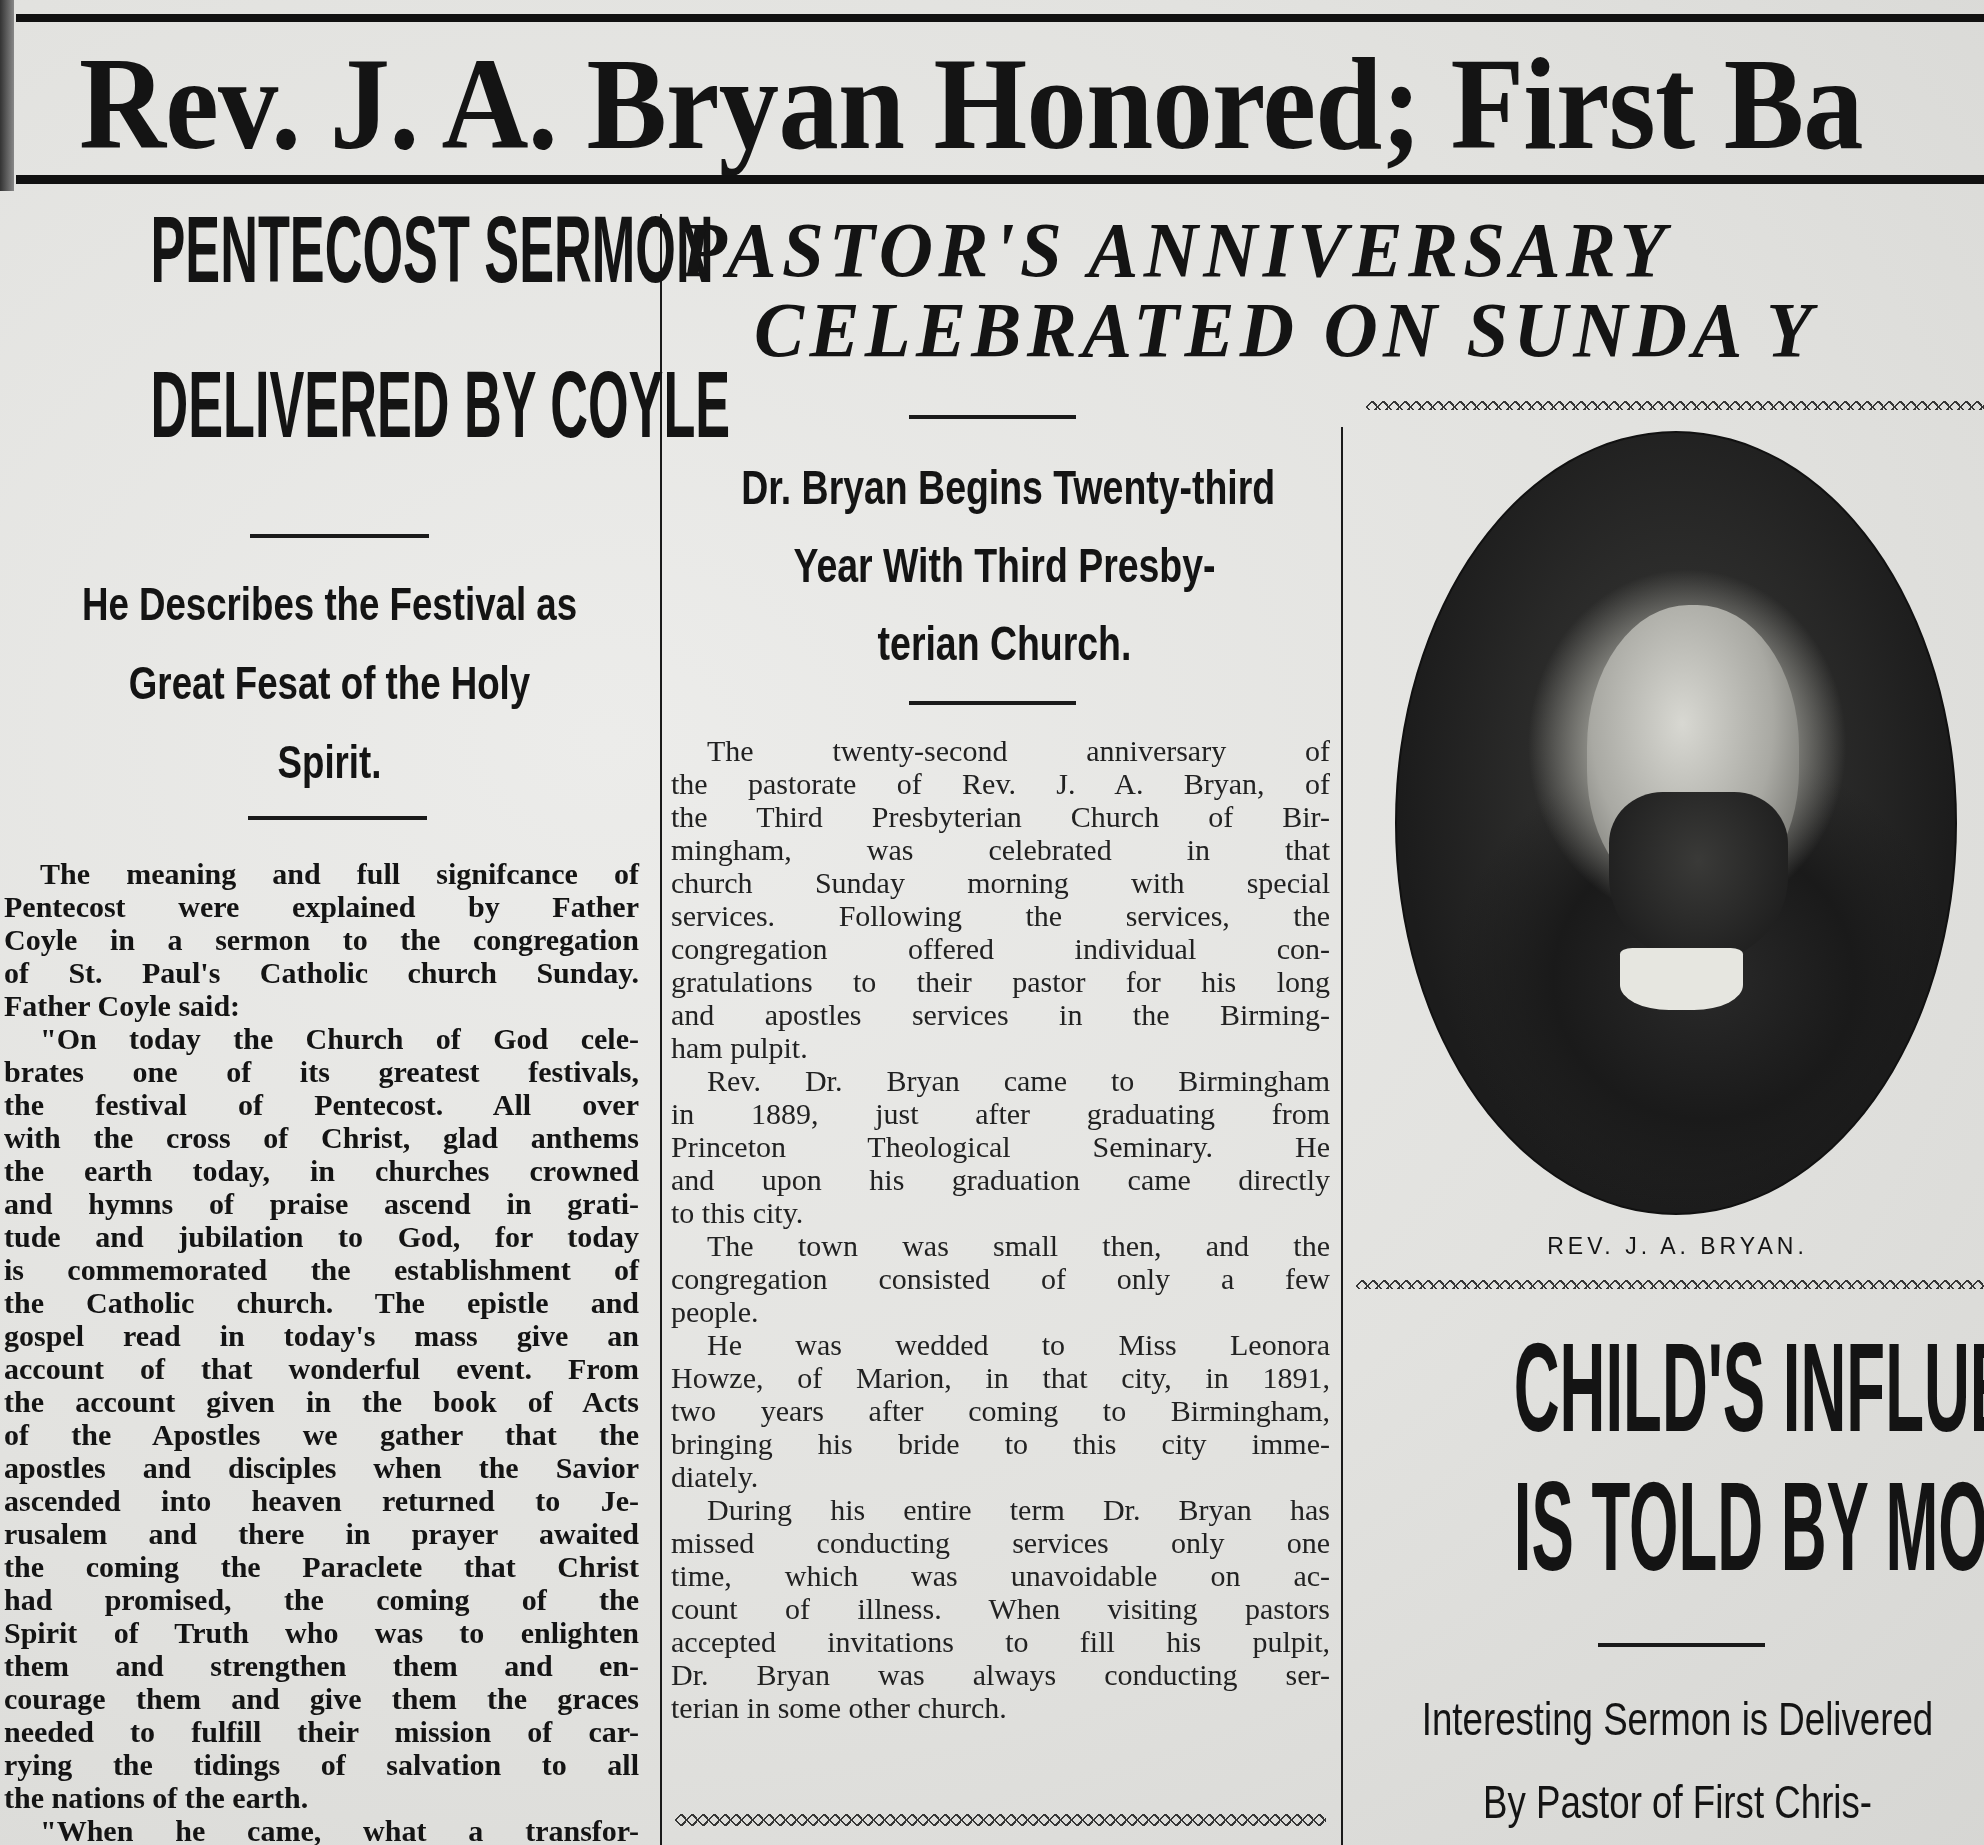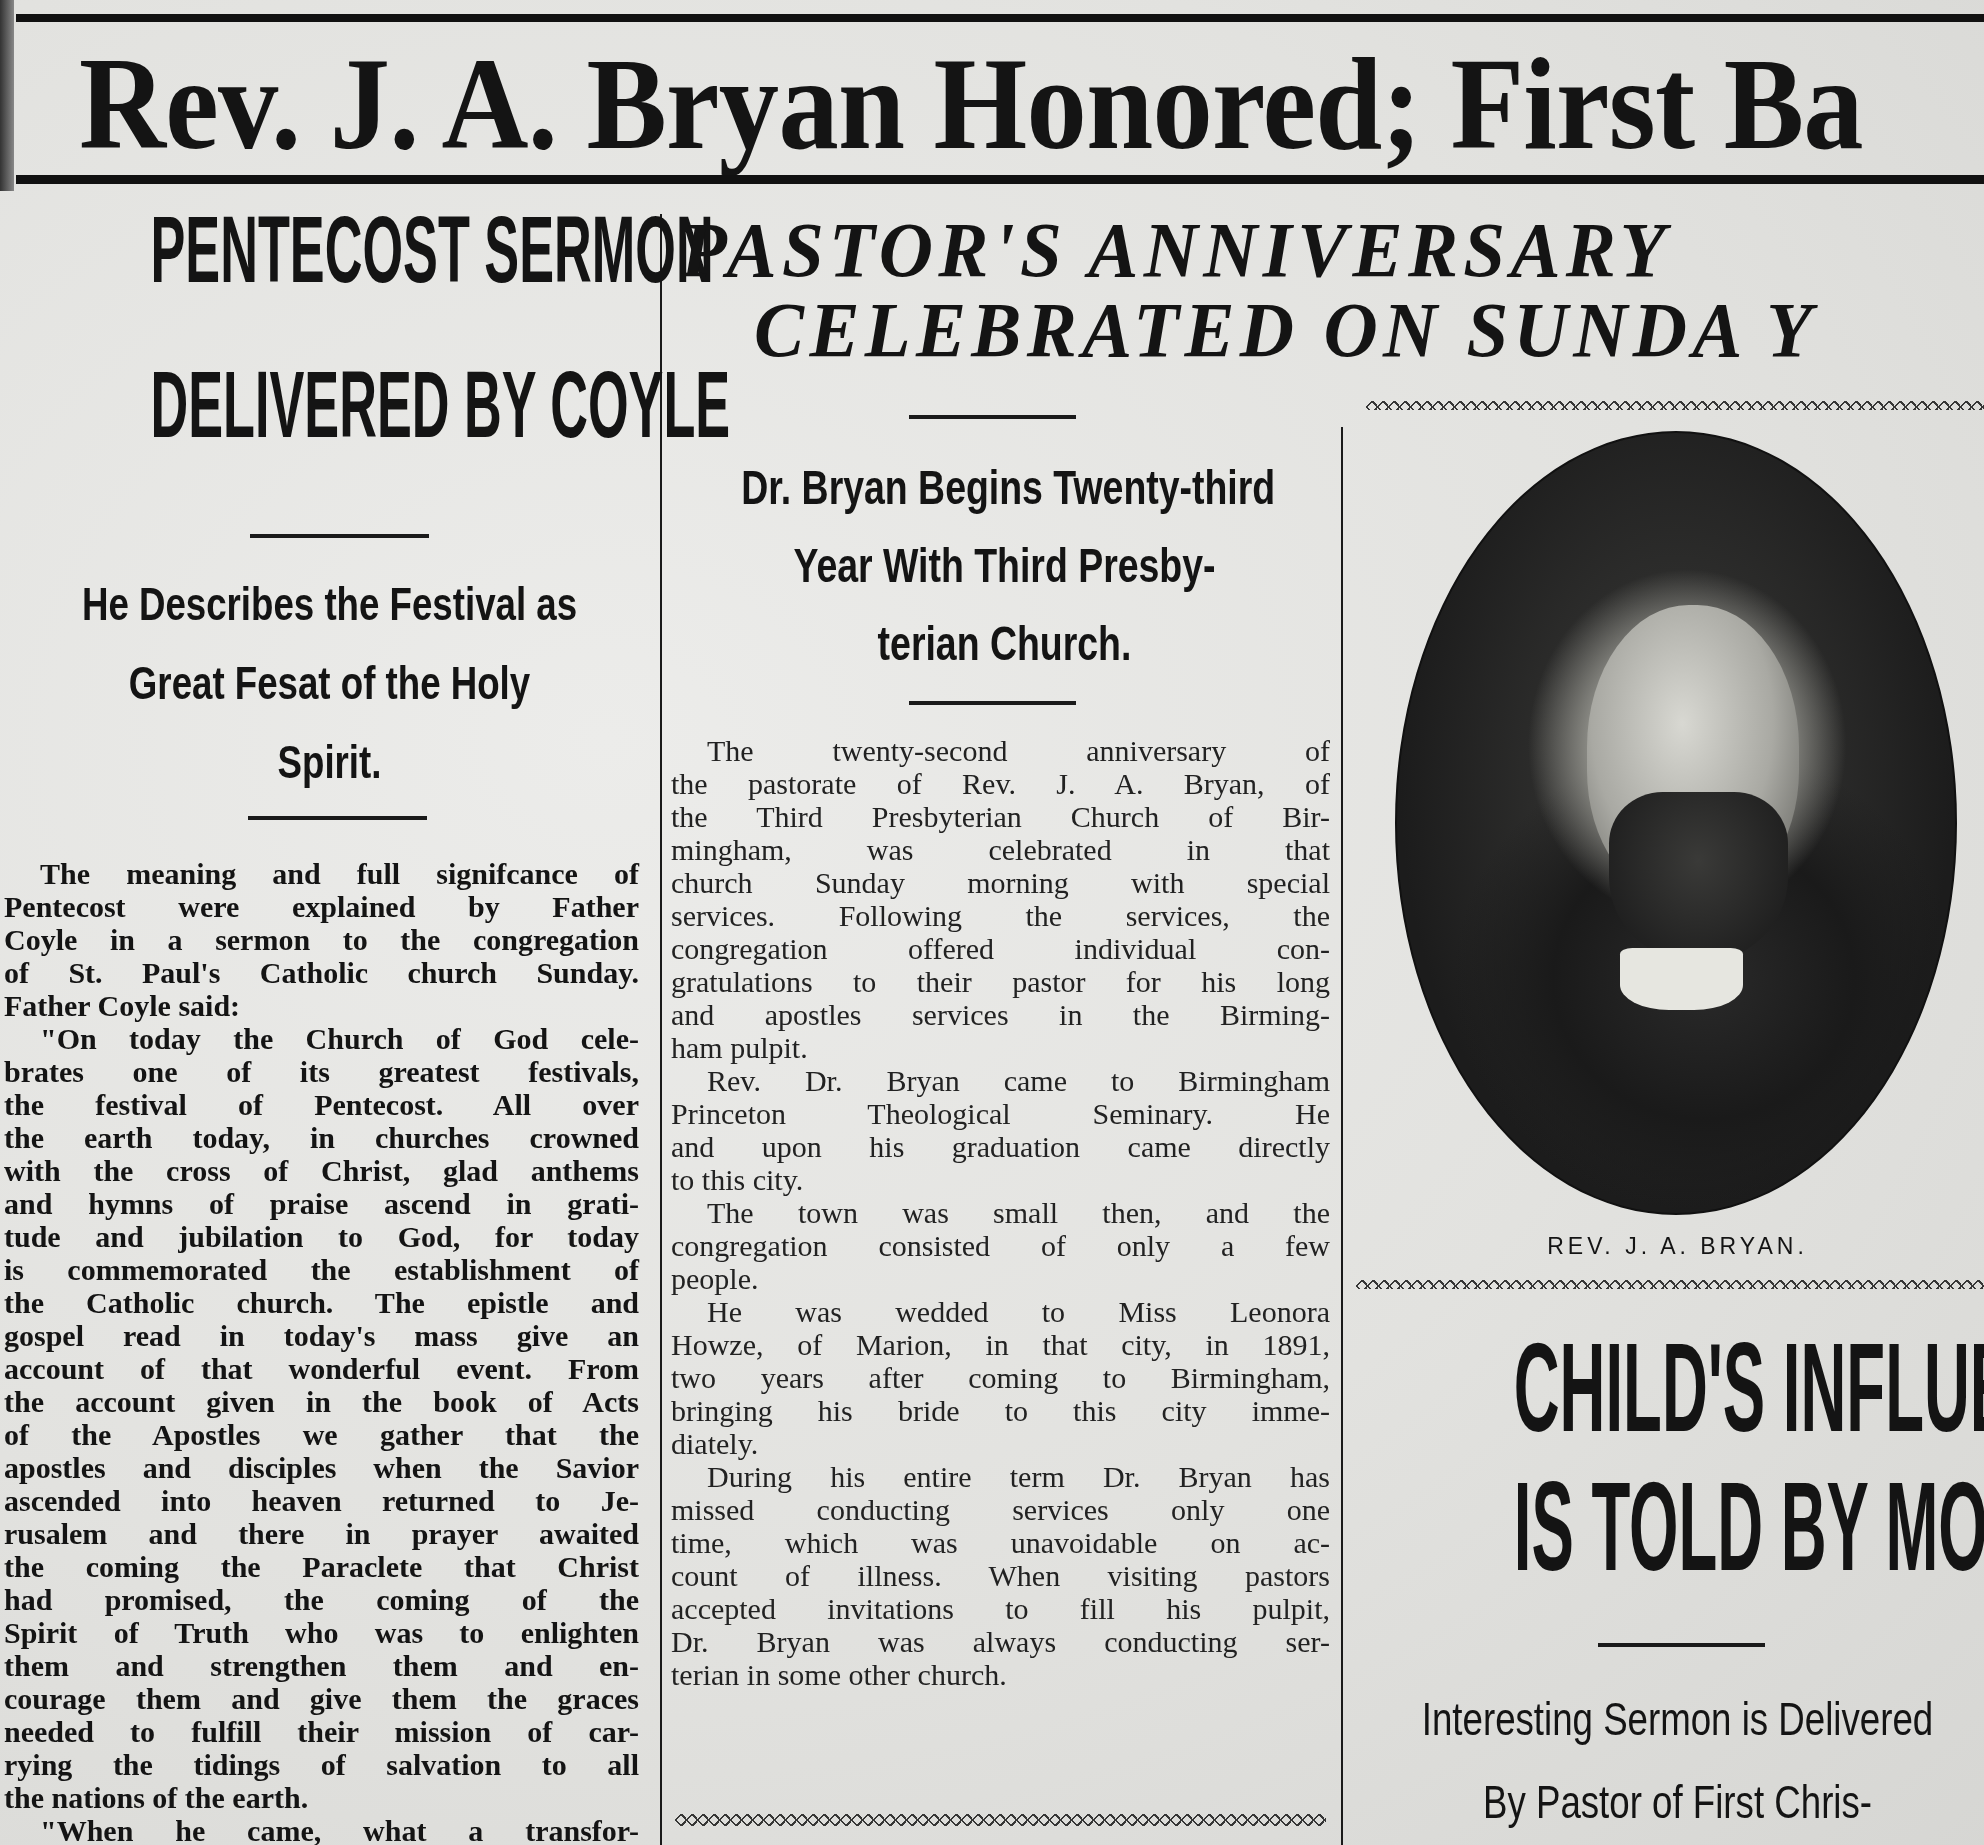--- a/index.html
+++ b/index.html
@@ -138,22 +138,22 @@
     <div class="dash" data-name="deck-divider" style="left:248px; top:816px; width:179px;"></div>
     <div class="body-col c1-body" data-name="left-article-body">
       <span class="ind" data-name="body-line">The meaning and full signifcance of</span>
       <span data-name="body-line">Pentecost were explained by Father</span>
       <span data-name="body-line">Coyle in a sermon to the congregation</span>
       <span data-name="body-line">of St. Paul's Catholic church Sunday.</span>
       <span class="last" data-name="body-line">Father Coyle said:</span>
       <span class="ind" data-name="body-line">"On today the Church of God cele-</span>
       <span data-name="body-line">brates one of its greatest festivals,</span>
       <span data-name="body-line">the festival of Pentecost. All over</span>
+      <span data-name="body-line">with the cross of Christ, glad anthems</span>
       <span data-name="body-line">the earth today, in churches crowned</span>
-      <span data-name="body-line">with the cross of Christ, glad anthems</span>
       <span data-name="body-line">and hymns of praise ascend in grati-</span>
       <span data-name="body-line">tude and jubilation to God, for today</span>
       <span data-name="body-line">is commemorated the establishment of</span>
       <span data-name="body-line">the Catholic church. The epistle and</span>
       <span data-name="body-line">gospel read in today's mass give an</span>
       <span data-name="body-line">account of that wonderful event. From</span>
       <span data-name="body-line">the account given in the book of Acts</span>
       <span data-name="body-line">of the Apostles we gather that the</span>
       <span data-name="body-line">apostles and disciples when the Savior</span>
       <span data-name="body-line">ascended into heaven returned to Je-</span>
@@ -185,20 +185,21 @@
       <span data-name="body-line">the pastorate of Rev. J. A. Bryan, of</span>
       <span data-name="body-line">the Third Presbyterian Church of Bir-</span>
       <span data-name="body-line">mingham, was celebrated in that</span>
       <span data-name="body-line">church Sunday morning with special</span>
       <span data-name="body-line">services. Following the services, the</span>
       <span data-name="body-line">congregation offered individual con-</span>
       <span data-name="body-line">gratulations to their pastor for his long</span>
       <span data-name="body-line">and apostles services in the Birming-</span>
       <span class="last" data-name="body-line">ham pulpit.</span>
       <span class="ind" data-name="body-line">Rev. Dr. Bryan came to Birmingham</span>
+      <span data-name="body-line">in 1889, just after graduating from</span>
       <span data-name="body-line">Princeton Theological Seminary. He</span>
       <span data-name="body-line">and upon his graduation came directly</span>
       <span class="last" data-name="body-line">to this city.</span>
       <span class="ind" data-name="body-line">The town was small then, and the</span>
       <span data-name="body-line">congregation consisted of only a few</span>
       <span class="last" data-name="body-line">people.</span>
       <span class="ind" data-name="body-line">He was wedded to Miss Leonora</span>
       <span data-name="body-line">Howze, of Marion, in that city, in 1891,</span>
       <span data-name="body-line">two years after coming to Birmingham,</span>
       <span data-name="body-line">bringing his bride to this city imme-</span>

